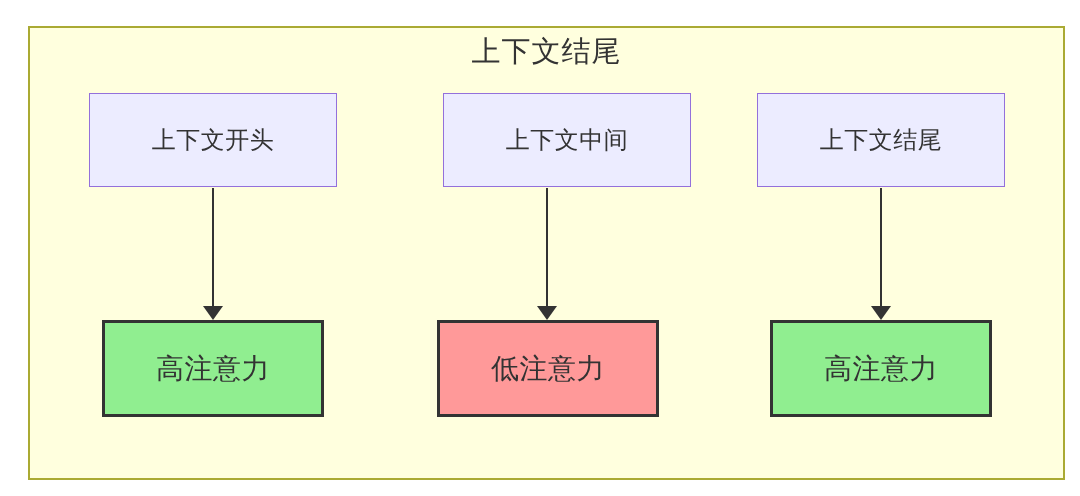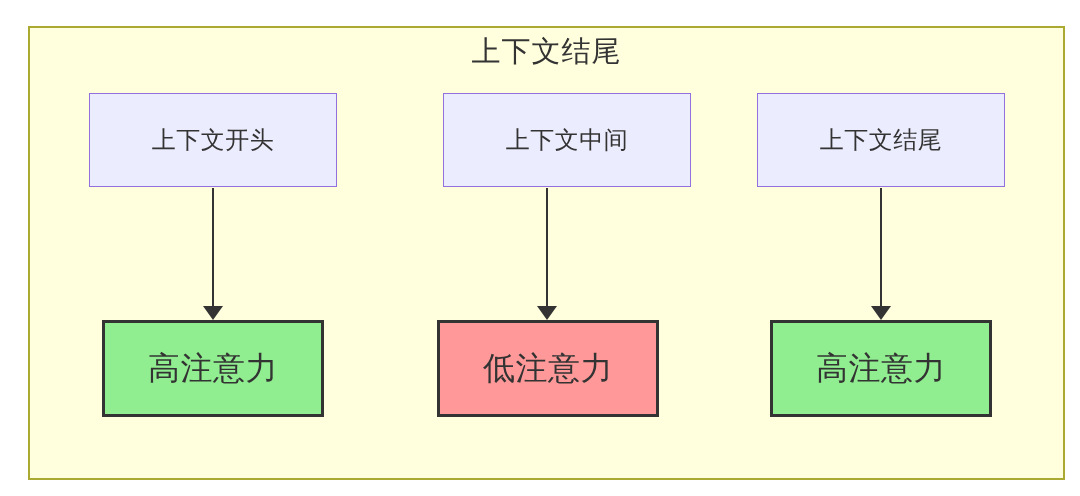--- a/index.html
+++ b/index.html
@@ -52,21 +52,21 @@
     font-size: 24px;
     top: 93px;
     width: 248px;
     height: 94px;
   }
   .ctx1 { left: 89px; }
   .ctx2 { left: 443px; }
   .ctx3 { left: 757px; }
   .node.result {
     border: 3px solid var(--result-node-stroke, #333333);
-    font-size: 32px;
+    font-size: 28px;
     top: 320px;
     width: 222px;
     height: 97px;
   }
   .result.high { background: var(--high-attention-fill, #90ee90); }
   .result.low  { background: var(--low-attention-fill, #ff9999); }
   .res1 { left: 102px; }
   .res2 { left: 437px; text-align: center; }
   .res3 { left: 770px; }
   .edge {

